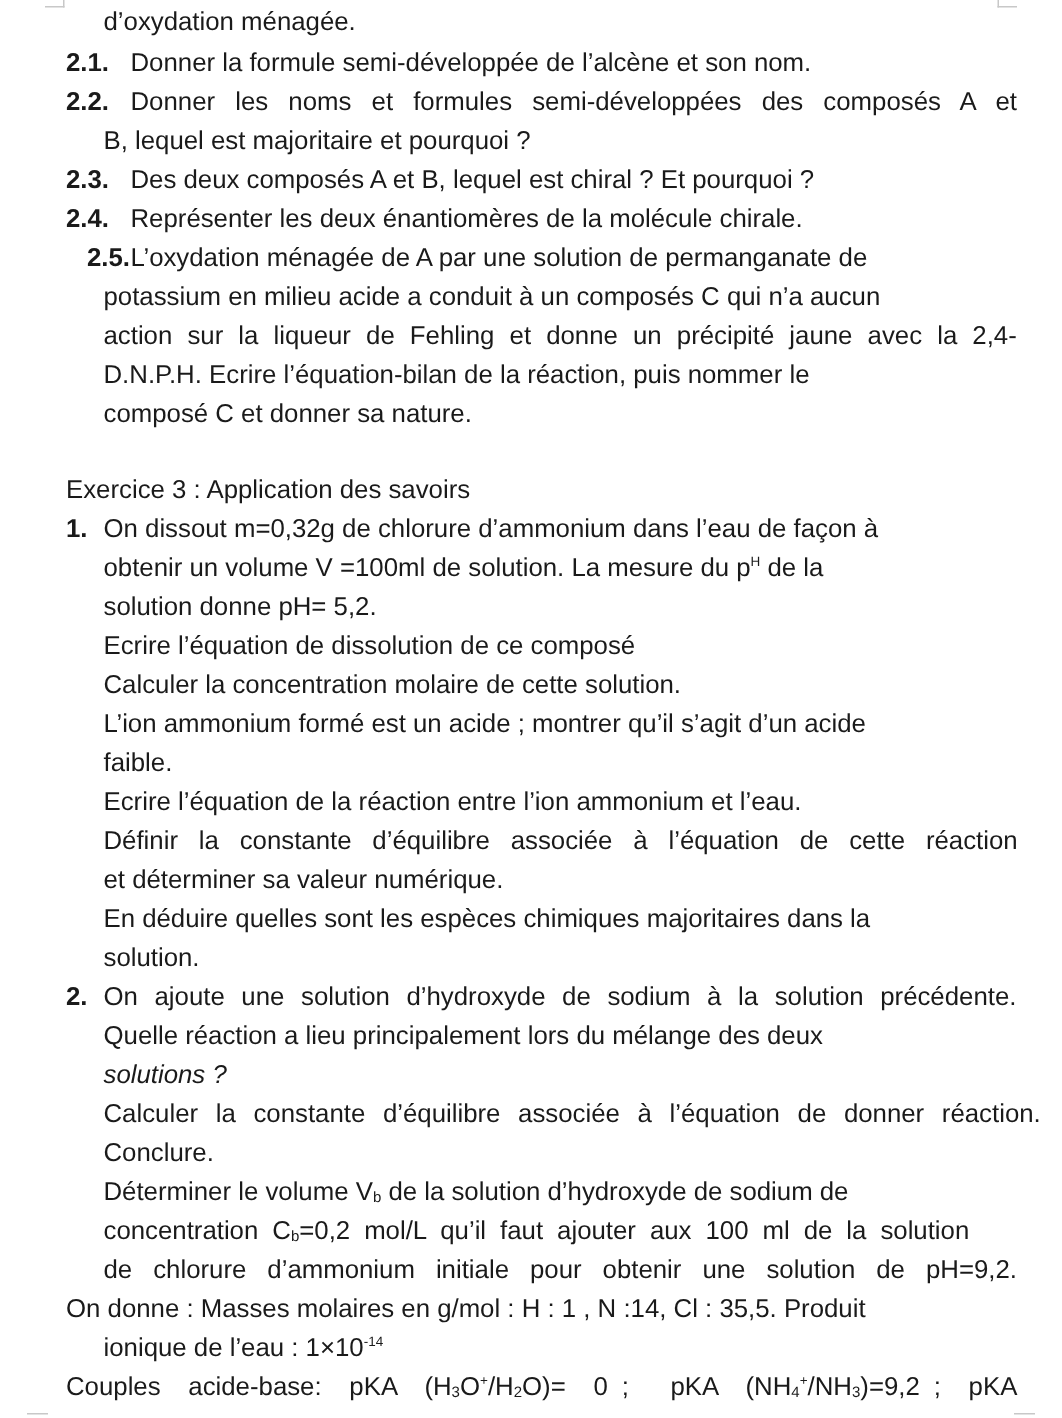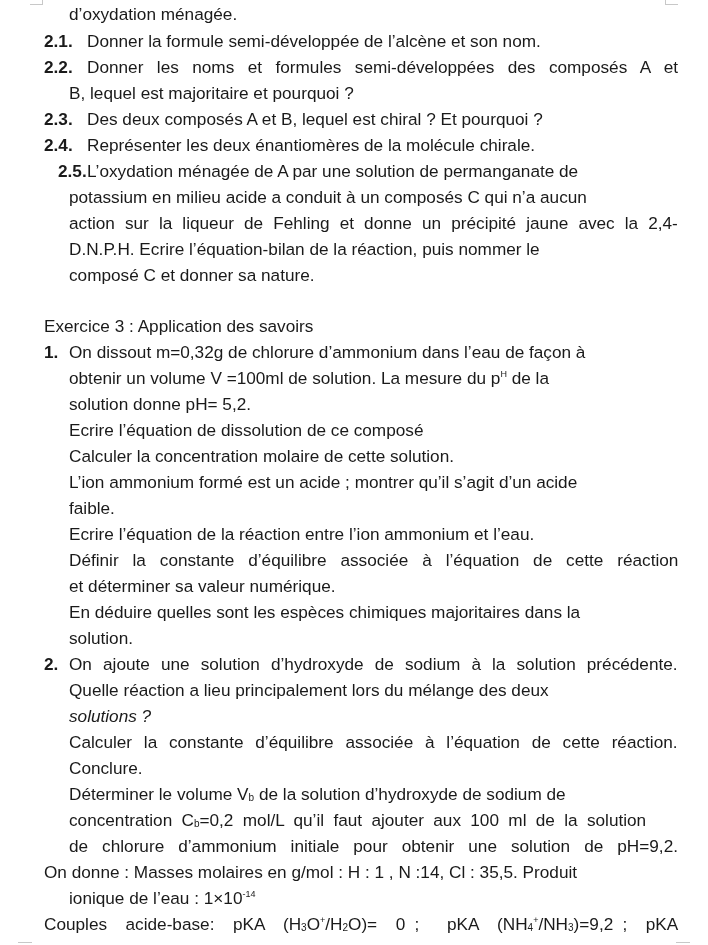--- a/index.html
+++ b/index.html
@@ -71,21 +71,21 @@
   <div class="line" style="left:69px;top:524px;">Ecrire l’équation de la réaction entre l’ion ammonium et l’eau.</div>
   <div class="line" style="left: 69px; top: 550px; word-spacing: 9.11111px;">Définir la constante d’équilibre associée à l’équation de cette réaction</div>
   <div class="line" style="left:69px;top:576px;">et déterminer sa valeur numérique.</div>
   <div class="line" style="left:69px;top:602px;">En déduire quelles sont les espèces chimiques majoritaires dans la</div>
   <div class="line" style="left:69px;top:628px;">solution.</div>
 
   <div class="num" style="left:44px;top:654px;">2.</div>
   <div class="line" style="left: 69px; top: 654px; word-spacing: 6.3px; text-align: center;">On ajoute une solution d’hydroxyde de sodium à la solution précédente.</div>
   <div class="line" style="left:69px;top:680px;">Quelle réaction a lieu principalement lors du mélange des deux</div>
   <div class="line" style="left:69px;top:706px;font-style:italic;">solutions ?</div>
-  <div class="line" style="left: 69px; top: 732px; word-spacing: 7px;">Calculer la constante d’équilibre associée à l’équation de cette réaction.</div>
+  <div class="line" style="left: 69px; top: 732px; word-spacing: 7px;">Calculer la constante d’équilibre associée à l’équation de donner réaction.</div>
   <div class="line" style="left:69px;top:758px;">Conclure.</div>
   <div class="line" style="left:69px;top:784px;">
     <span>Déterminer le volume V</span><sub>b</sub><span> de la solution d’hydroxyde de sodium de</span>
   </div>
   <div class="line" style="left: 69px; top: 810px; word-spacing: 4.55556px;">
     <span>concentration C</span><sub>b</sub><span>=0,2 mol/L  qu’il faut ajouter aux 100 ml de la solution</span>
   </div>
   <div class="line" style="left: 69px; top: 836px; word-spacing: 9.22222px;">de chlorure d’ammonium initiale pour obtenir une solution de pH=9,2.</div>
 
   <div class="line" style="left:44px;top:862px;">On donne : Masses molaires en g/mol : H : 1 , N :14, Cl : 35,5.  Produit</div>

